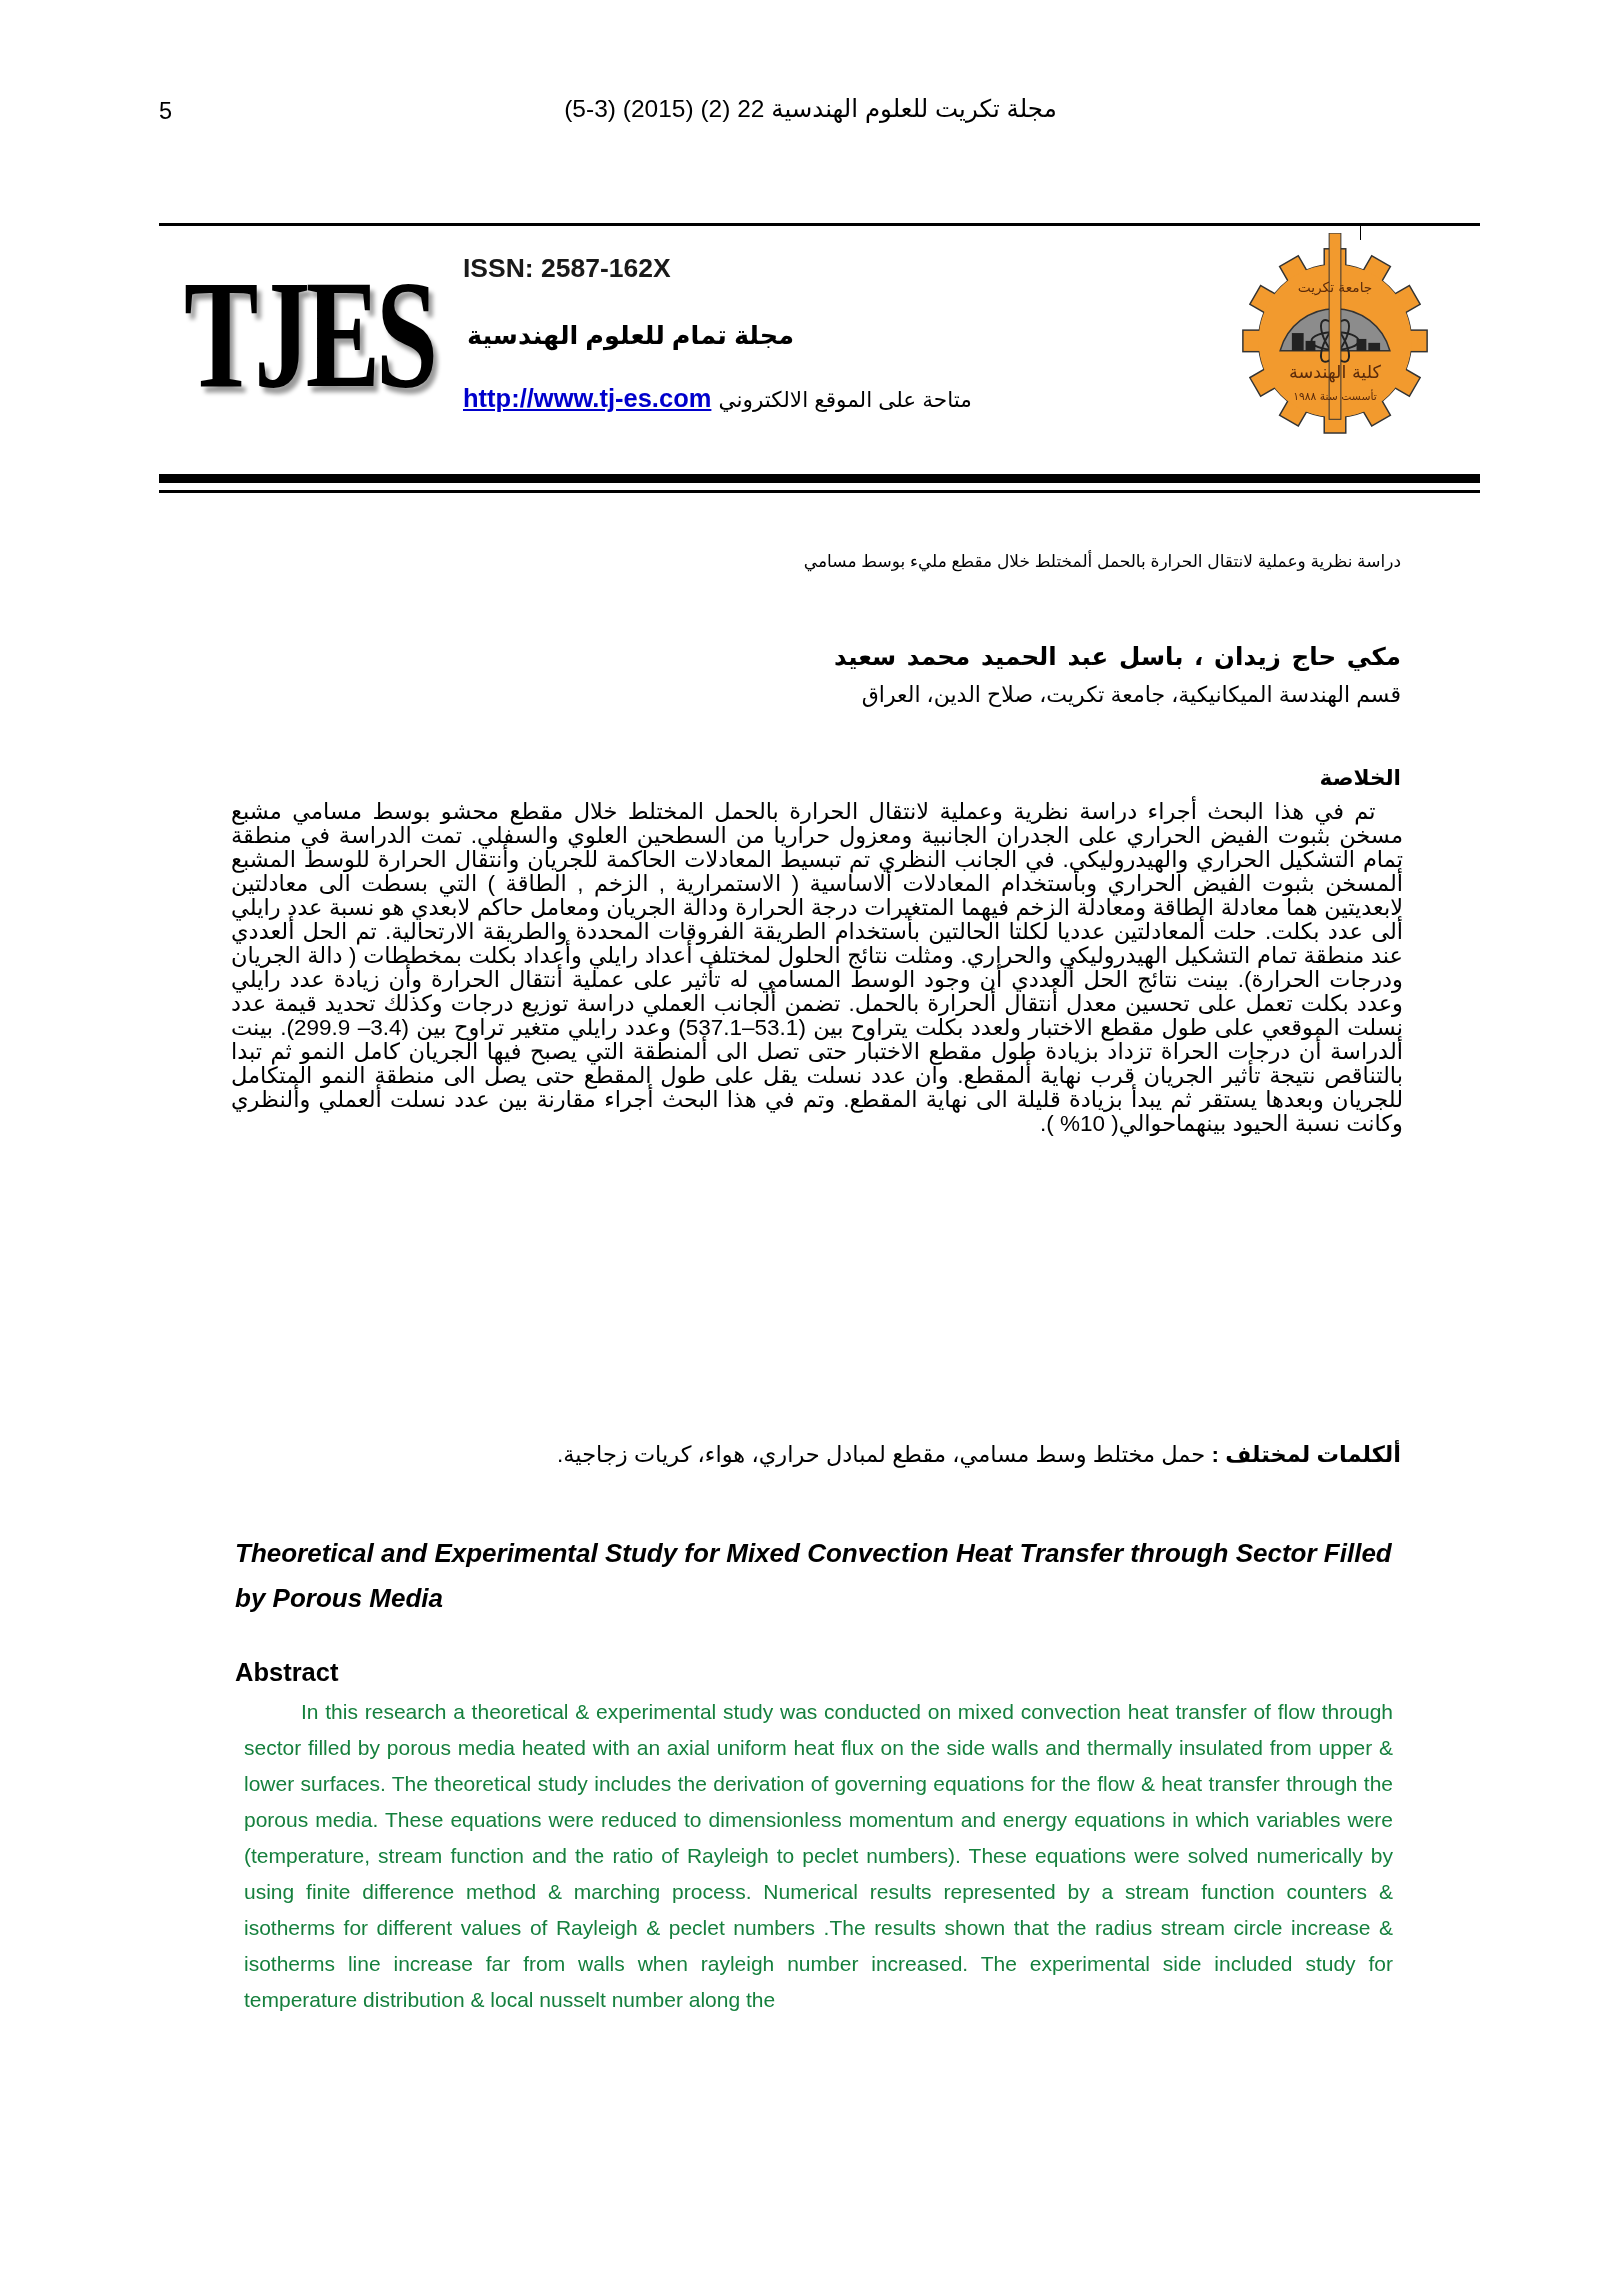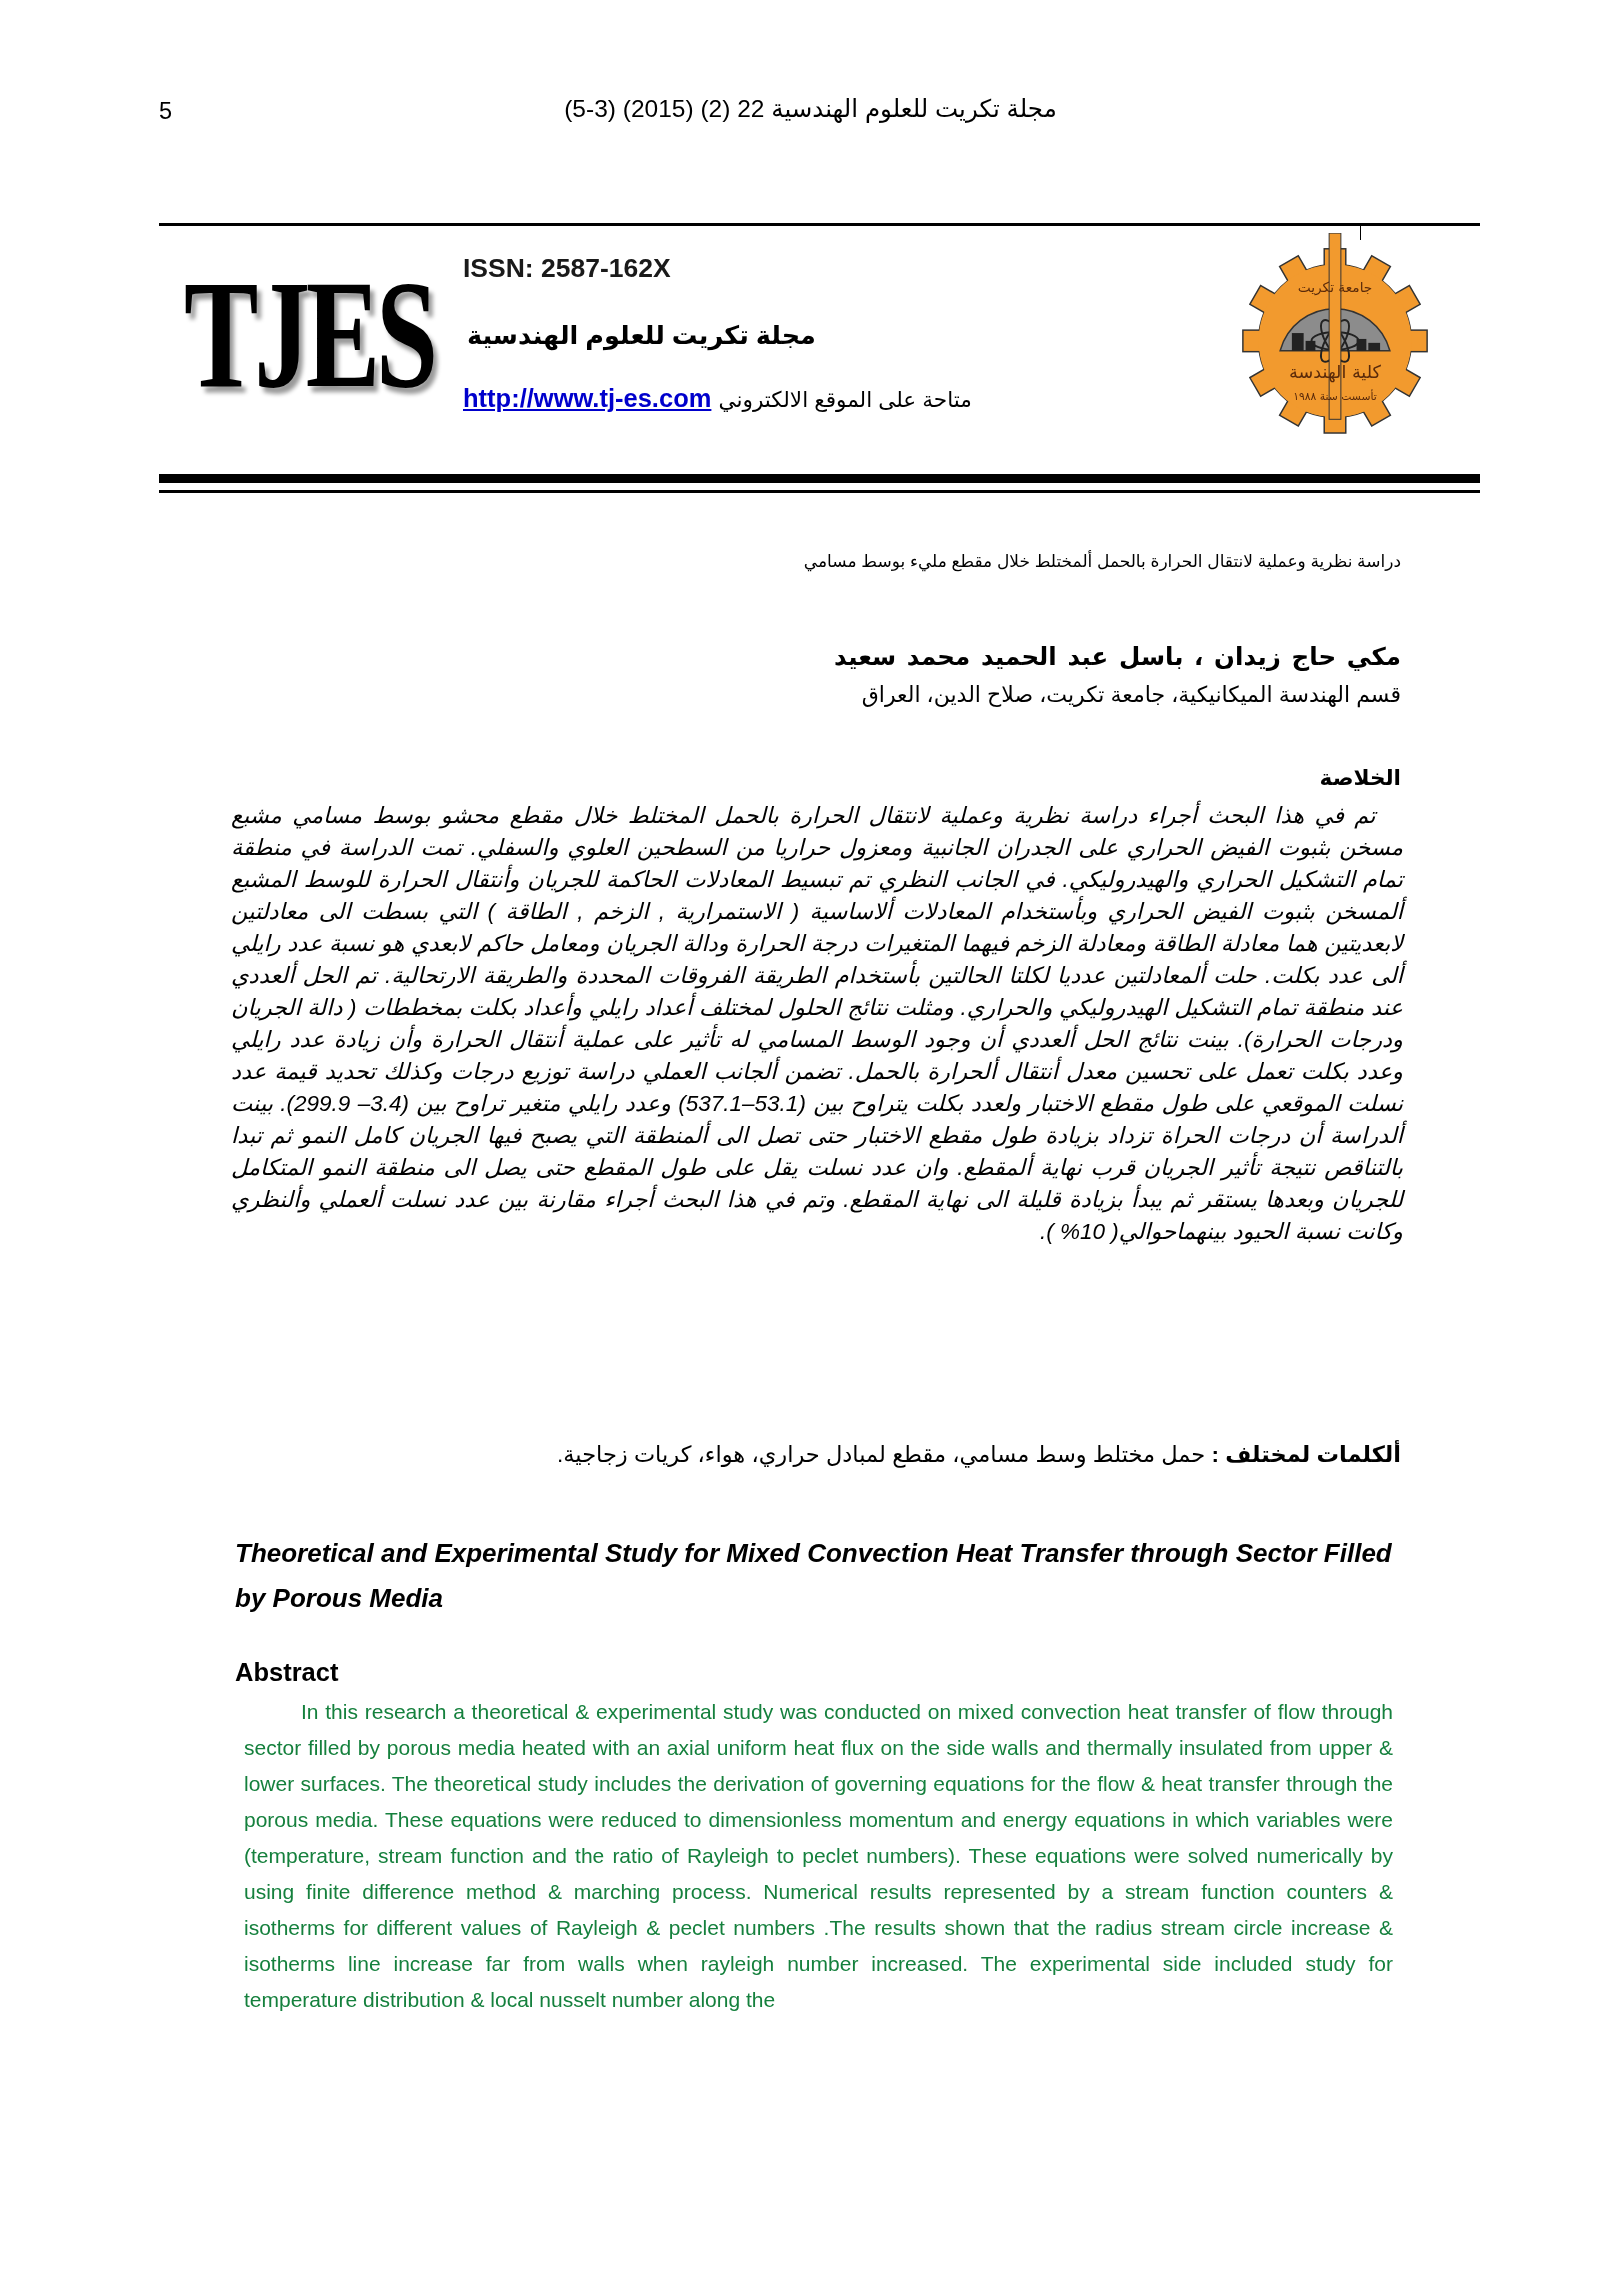--- a/index.html
+++ b/index.html
@@ -29,22 +29,22 @@
 
     .rule-thick { position: absolute; left: 159px; top: 474px; width: 1321px; height: 8.8px; background: #000; }
     .rule-thin { position: absolute; left: 159px; top: 484px; width: 1321px; height: 2.9px; background: #000; }
 
     .ar-block { position: absolute; direction: rtl; text-align: right; }
     .ar-title { left: 225px; width: 1176px; top: 551px; font-size: 17px; font-weight: normal; }
     .ar-authors { left: 225px; width: 1176px; top: 642px; font-size: 24.5px; font-weight: bold; word-spacing: 3.9px; }
     .ar-affil { left: 225px; width: 1176px; top: 682px; font-size: 22px; }
     .ar-abs-heading { left: 225px; width: 1176px; top: 765px; font-size: 21.6px; font-weight: bold; }
     .ar-abs-body {
-      left: 231px; width: 1172px; top: 800px; font-size: 22.5px; line-height: 32px;
-      text-align: justify; text-align-last: right; text-indent: 27.4px; font-style: italic;
+      left: 231px; width: 1172px; top: 800px; font-size: 22.5px; line-height: 24px;
+      text-align: justify; text-align-last: right; text-indent: 27.4px;
     }
     .ar-keywords { left: 225px; width: 1176px; top: 1441px; font-size: 22.5px; }
     .ar-keywords-label { font-weight: bold; }
 
     .en-title {
       position: absolute; left: 235px; top: 1531px; width: 1176px;
       font-size: 26px; font-weight: bold; font-style: italic; line-height: 45px;
     }
     .en-abs-heading { position: absolute; left: 235px; top: 1658px; font-size: 25.5px; font-weight: bold; }
     .en-abs-body {
@@ -55,21 +55,21 @@
 </head>
 <body>
 
 <div class="page-number">5</div>
 <div class="running-head">مجلة تكريت للعلوم الهندسية 22 (2) (2015) (3-5)</div>
 <div class="rule-top"></div>
 <div class="rule-tick"></div>
 
 <div class="tjes-logo">TJES</div>
 <div class="issn">ISSN: 2587-162X</div>
-<div class="journal-ar">مجلة تكريت للعلوم الهندسية</div>
+<div class="journal-ar">مجلة تمام للعلوم الهندسية</div>
 <div class="website-row">
   <span class="website-link">http://www.tj-es.com</span>
   <span class="website-ar">متاحة على الموقع الالكتروني</span>
 </div>
 
 <div class="college-emblem">
   <svg width="196" height="206" viewBox="0 0 200 210">
     <g transform="translate(100,110)">
       <g fill="#f29a2e" stroke="#333" stroke-width="1.5">
         <circle r="78"></circle>

